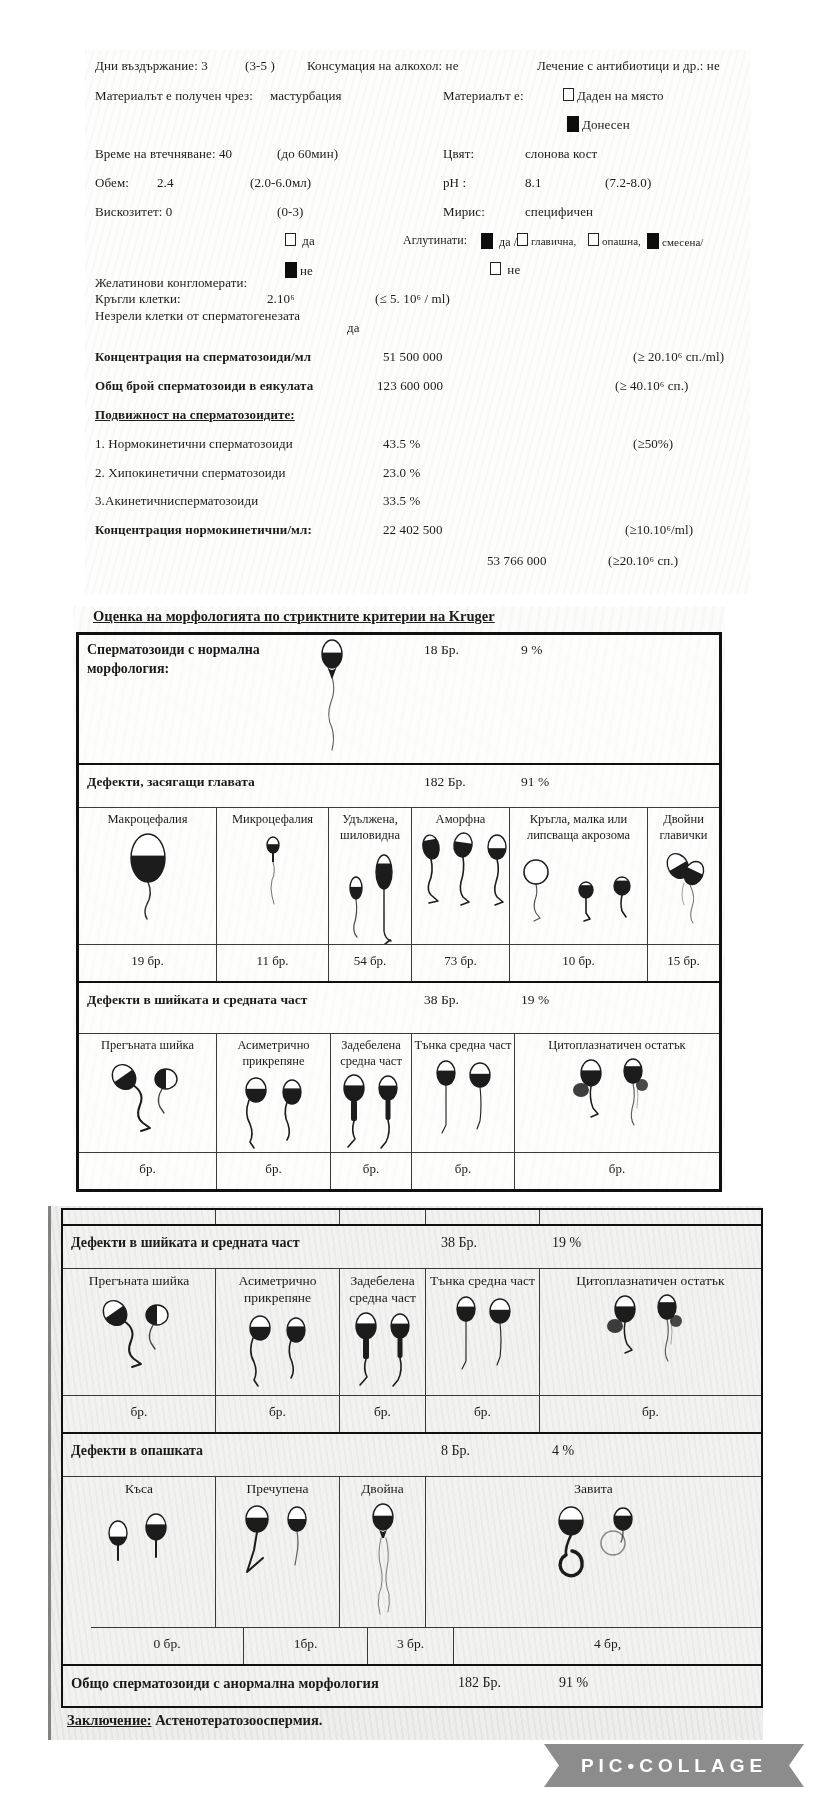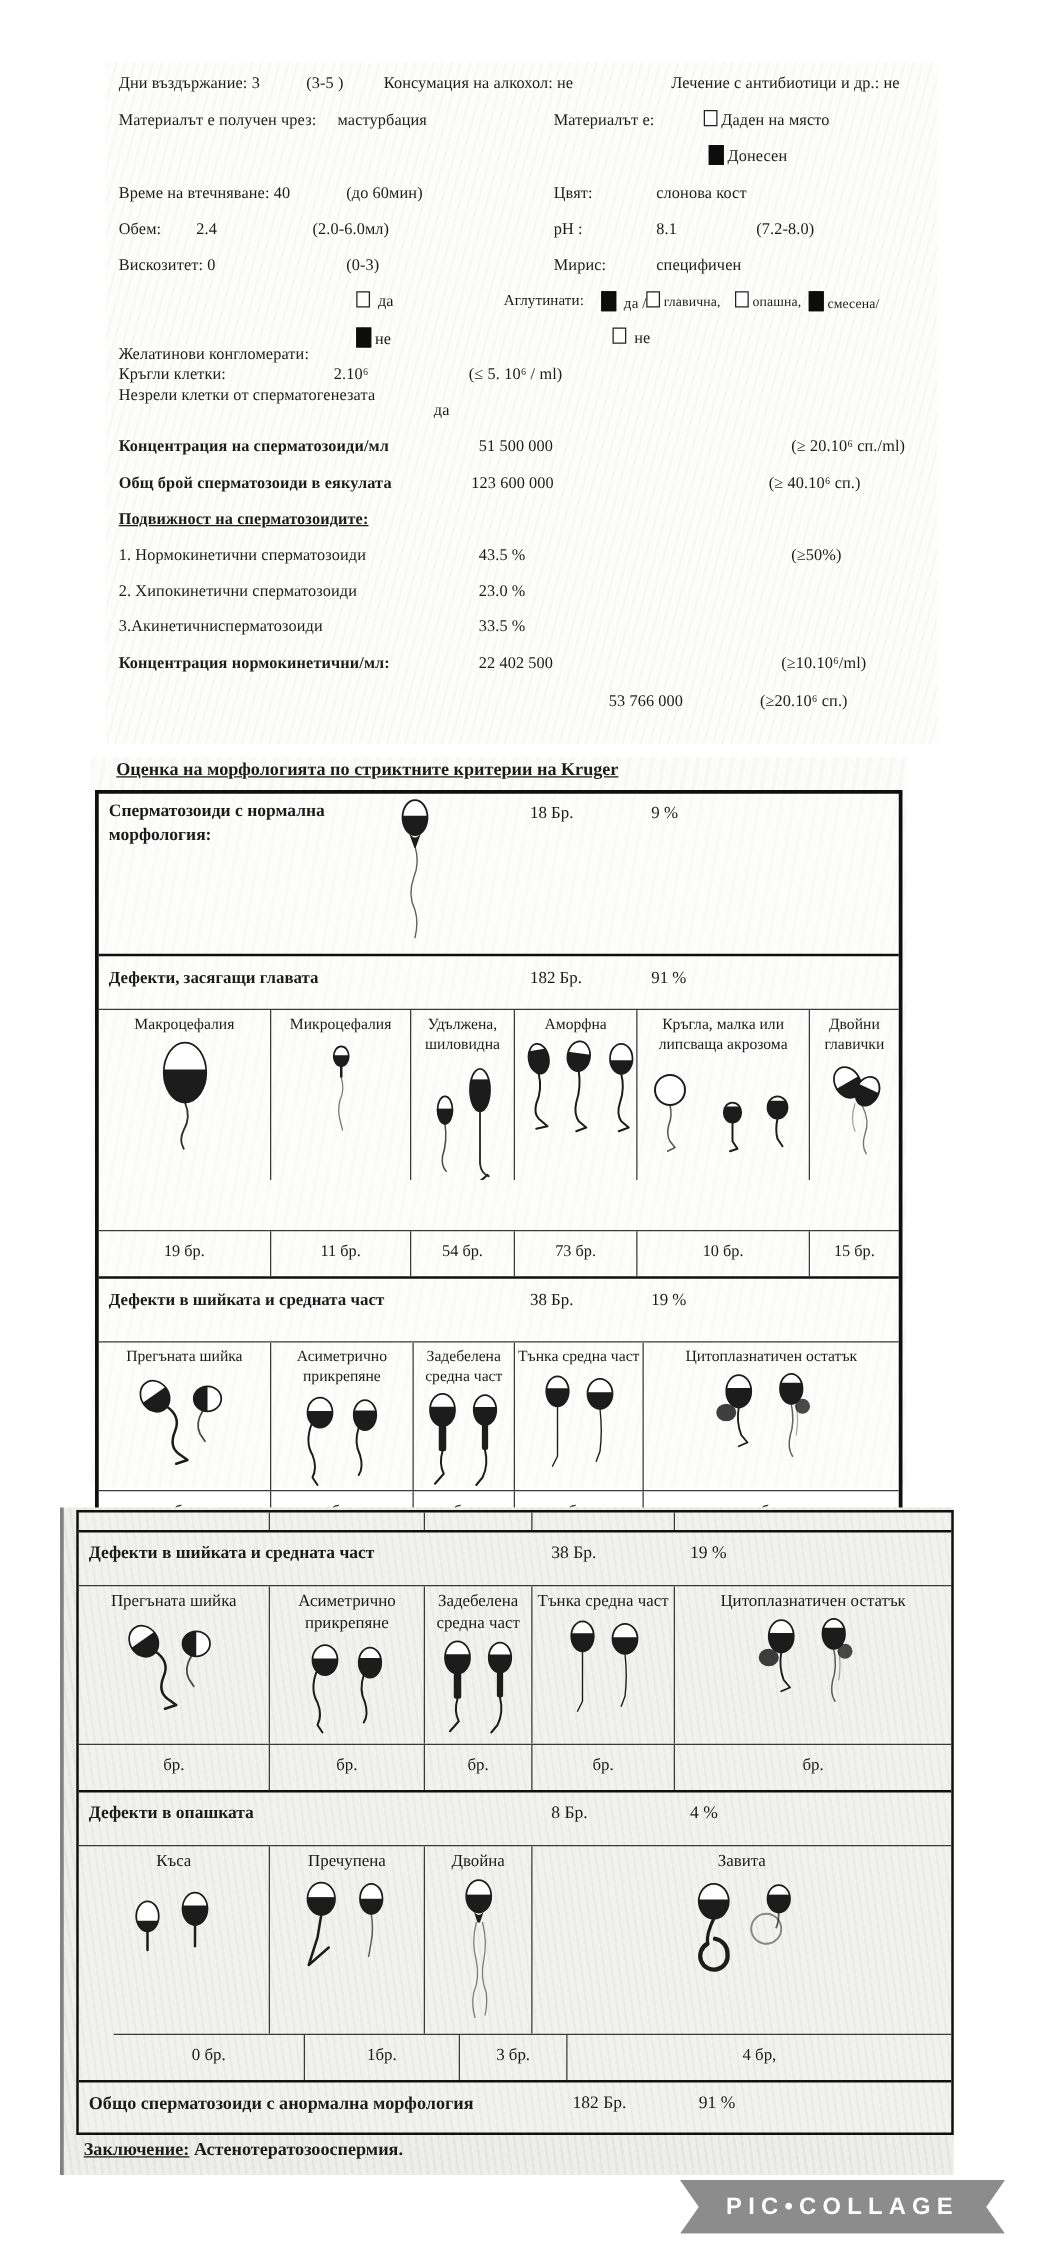--- a/index.html
+++ b/index.html
@@ -332,21 +332,21 @@
                   <rect x="31" y="15" width="18" height="24" fill="#fff"></rect>
                   <rect x="31" y="24.6" width="18" height="14.399999999999999" fill="#1c1c1c"></rect>
                 </g>
                 <ellipse cx="40" cy="27" rx="9" ry="12" fill="none" stroke="#1c1c1c" stroke-width="1.4"></ellipse>
               </g>
               <path d="M36 39 q6 12 2 22 q-3 10 1 16" fill="none" stroke="#1c1c1c" stroke-width="1.1" stroke-opacity="0.6" stroke-linecap="round" stroke-linejoin="round"></path>
               <path d="M30 37 q-4 12 0 22" fill="none" stroke="#1c1c1c" stroke-width="1" stroke-opacity="0.4" stroke-linecap="round" stroke-linejoin="round"></path>
             </svg></div>
         </div>
       </div>
-      <div class="cnt" style="height: 36px; grid-template-columns: 138px 112px 83px 98px 138px 1fr; margin-top: 40px;">
+      <div class="cnt" style="height: 36px; grid-template-columns: 138px 112px 83px 98px 138px 1fr;">
         <div class="ccell">19 бр.</div>
         <div class="ccell">11 бр.</div>
         <div class="ccell">54 бр.</div>
         <div class="ccell">73 бр.</div>
         <div class="ccell">10 бр.</div>
         <div class="ccell">15 бр.</div>
       </div>
       <div class="band" style="height: 50px;">
         <span class="bt">Дефекти в шийката и средната част</span>
         <span class="bc" style="left:345px">38 Бр.</span>

